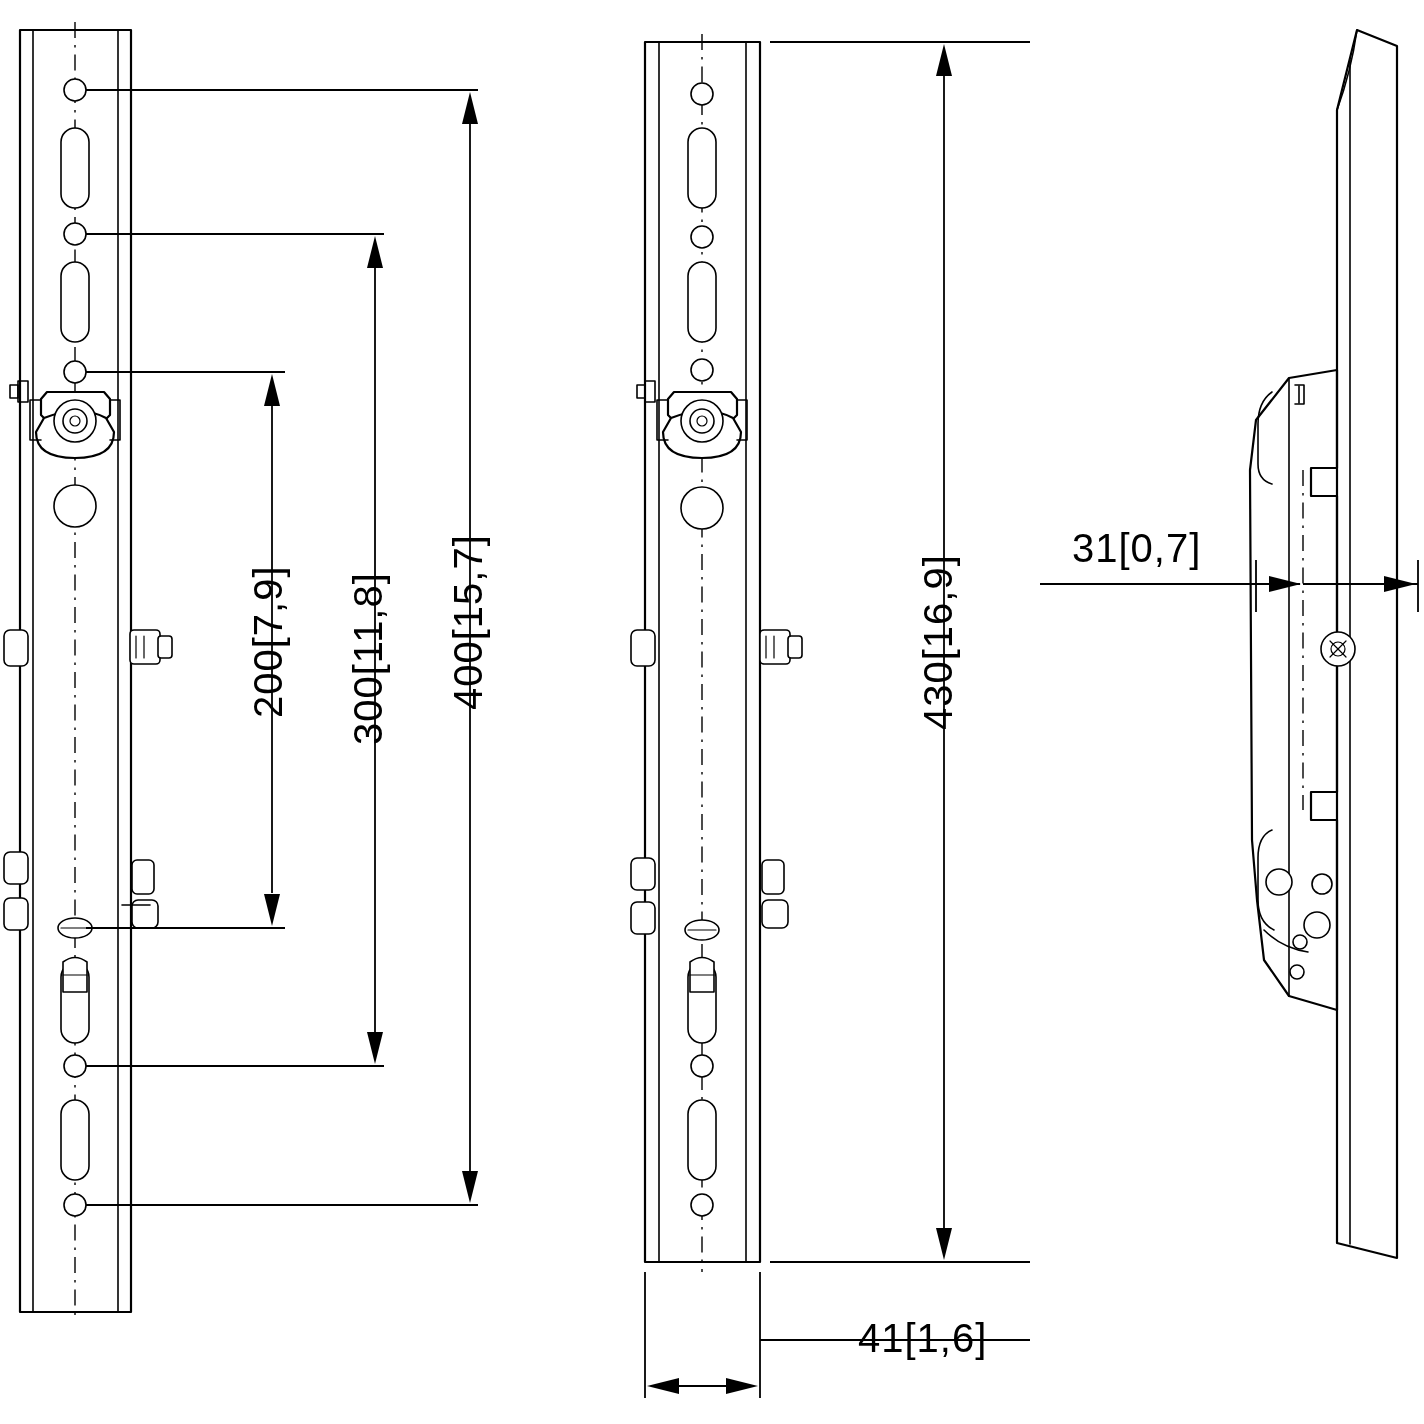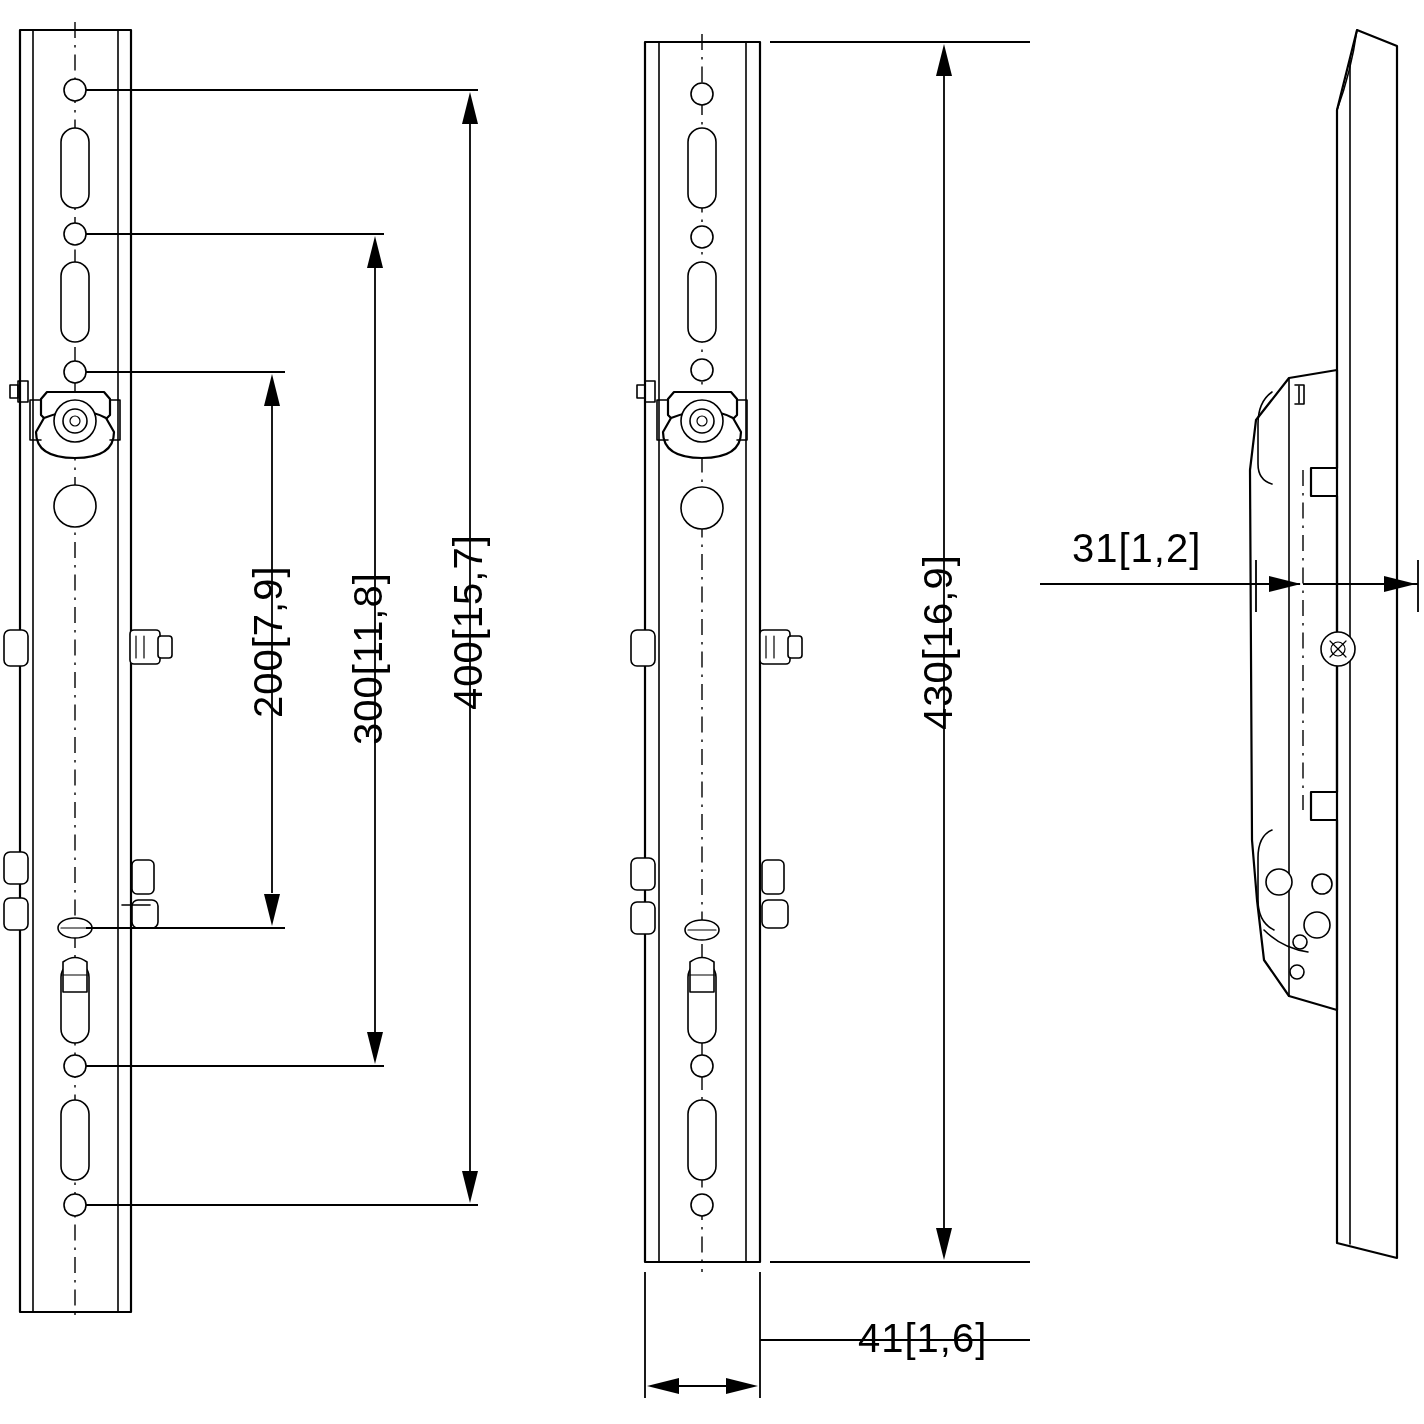--- a/index.html
+++ b/index.html
@@ -269,15 +269,15 @@
   <div class="dimtext vert" style="left:248px; top:718px;">200[7,9]</div>
 
   <div class="dimtext vert" style="left:348px; top:745px;">300[11,8]</div>
 
   <div class="dimtext vert" style="left:448px; top:710px;">400[15,7]</div>
 
   <div class="dimtext vert" style="left:918px; top:730px;">430[16,9]</div>
 
   <div class="dimtext" style="left:858px; top:1318px;">41[1,6]</div>
 
-  <div class="dimtext" style="left:1072px; top:528px;">31[1,2]</div>
+  <div class="dimtext" style="left:1072px; top:528px;">31[0,7]</div>
 
 </div>
 
 </body></html>

